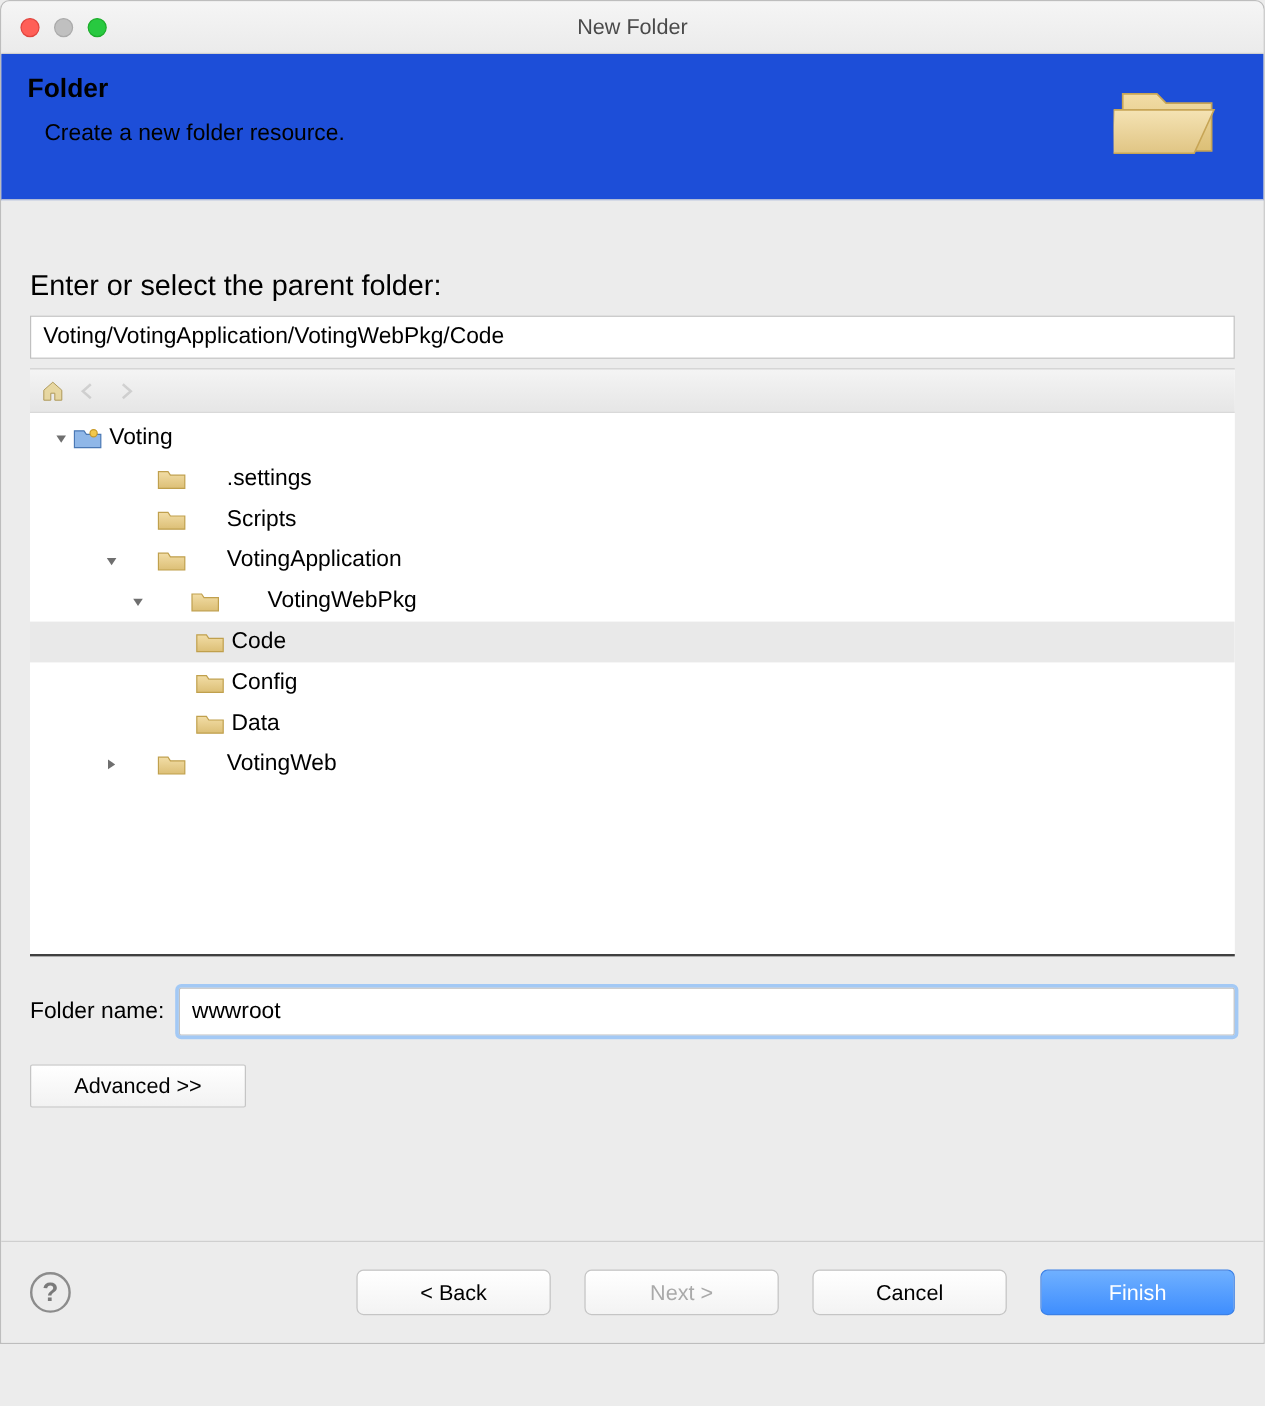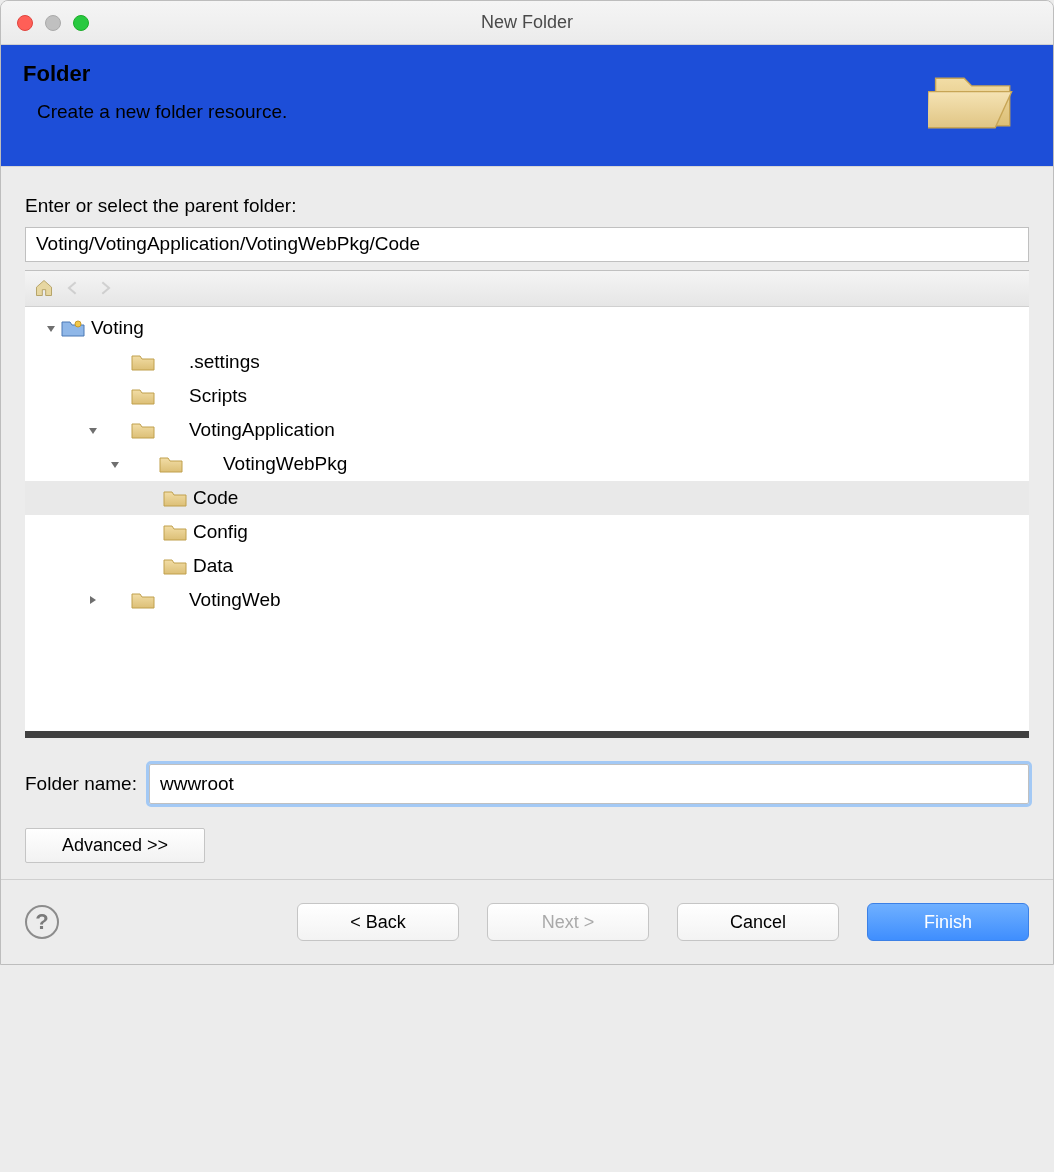--- a/index.html
+++ b/index.html
@@ -5,21 +5,21 @@
   * { box-sizing: border-box; margin: 0; padding: 0; }
   body {
     font-family: -apple-system, "Helvetica Neue", Arial, sans-serif;
     background: #ececec;
     width: 1054px;
     height: 1172px;
     overflow: hidden;
   }
   .window {
     width: 1054px;
-    height: 965px;
+    height: 1120px;
     display: flex;
     flex-direction: column;
     border: 1px solid #bdbdbd;
     border-radius: 8px 8px 0 0;
     overflow: hidden;
   }
   .titlebar {
     height: 44px;
     background: linear-gradient(#f5f5f5, #ebebeb);
     border-bottom: 1px solid #d0d0d0;
@@ -73,36 +73,37 @@
   }
   .main {
     flex: 1;
     background: #ececec;
     padding: 28px 24px 16px 24px;
     display: flex;
     flex-direction: column;
     overflow: hidden;
   }
   .label {
-    font-size: 19px;
+    font-size: 24px;
     color: #000;
     margin-bottom: 10px;
+    margin-top: 30px;
   }
   .path-input {
     width: 100%;
     height: 36px;
     padding: 0 10px;
     font-size: 19px;
     border: 1px solid #c0c0c0;
     background: #fff;
   }
   .tree-wrap {
     margin-top: 8px;
     border-top: 1px solid #c0c0c0;
-    border-bottom: 7px solid #404040;
+    border-bottom: 2px solid #404040;
     background: #fff;
     display: flex;
     flex-direction: column;
     height: 490px;
   }
   .tree-toolbar {
     height: 36px;
     background: linear-gradient(#f4f4f4, #e6e6e6);
     border-bottom: 1px solid #d0d0d0;
     display: flex;

